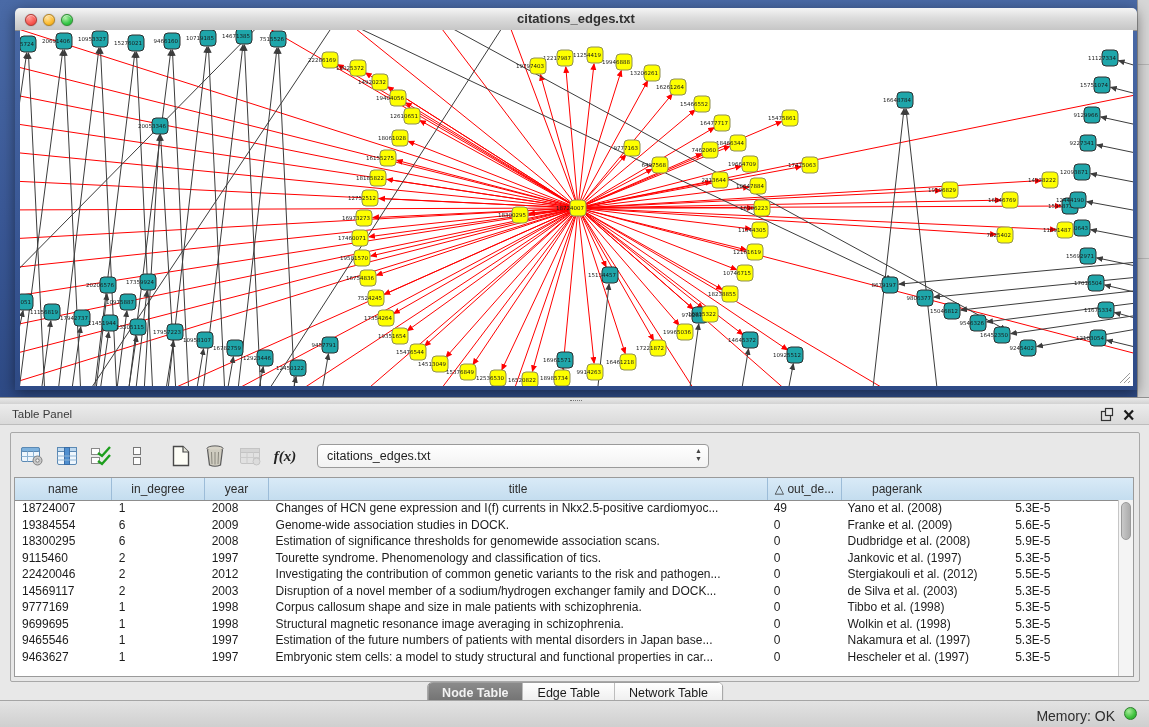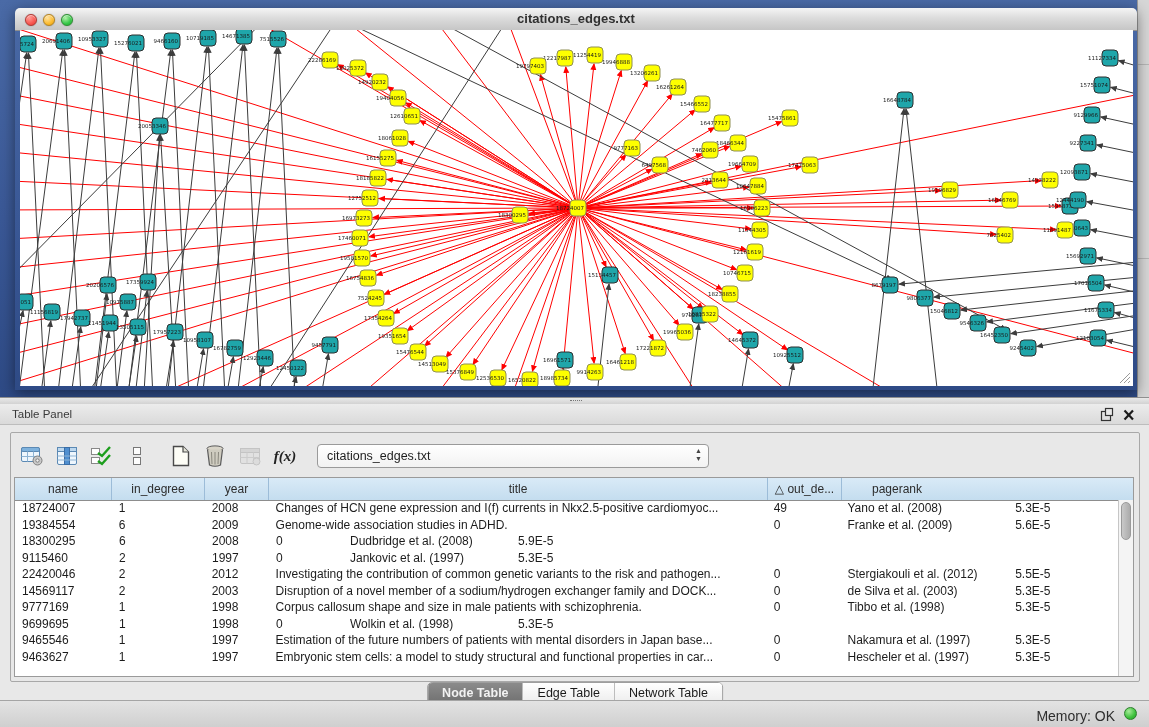--- a/index.html
+++ b/index.html
@@ -560,37 +560,39 @@
             <div class="td" style="width: 64px;">2008</div>
             <div class="td" style="width: 499px;">Changes of HCN gene expression and I(f) currents in Nkx2.5-positive cardiomyoc...</div>
             <div class="td" style="width: 74px;">49</div>
             <div class="td" style="width: 168px;">Yano et al. (2008)</div>
             <div class="td" style="width: 110px;">5.3E-5</div>
           </div>
           <div class="tr">
             <div class="td" style="width: 97px;">19384554</div>
             <div class="td" style="width: 93px;">6</div>
             <div class="td" style="width: 64px;">2009</div>
-            <div class="td" style="width: 499px;">Genome-wide association studies in ADHD.</div>
+            <div class="td" style="width: 499px;">Genome-wide association studies in DOCK.</div>
             <div class="td" style="width: 74px;">0</div>
             <div class="td" style="width: 168px;">Franke et al. (2009)</div>
             <div class="td" style="width: 110px;">5.6E-5</div>
           </div>
           <div class="tr">
             <div class="td" style="width: 97px;">18300295</div>
             <div class="td" style="width: 93px;">6</div>
             <div class="td" style="width: 64px;">2008</div>
+            <div class="td" style="width: 499px;">Estimation of significance thresholds for genomewide association scans.</div>
             <div class="td" style="width: 74px;">0</div>
             <div class="td" style="width: 168px;">Dudbridge et al. (2008)</div>
             <div class="td" style="width: 110px;">5.9E-5</div>
           </div>
           <div class="tr">
             <div class="td" style="width: 97px;">9115460</div>
             <div class="td" style="width: 93px;">2</div>
             <div class="td" style="width: 64px;">1997</div>
+            <div class="td" style="width: 499px;">Tourette syndrome. Phenomenology and classification of tics.</div>
             <div class="td" style="width: 74px;">0</div>
             <div class="td" style="width: 168px;">Jankovic et al. (1997)</div>
             <div class="td" style="width: 110px;">5.3E-5</div>
           </div>
           <div class="tr">
             <div class="td" style="width: 97px;">22420046</div>
             <div class="td" style="width: 93px;">2</div>
             <div class="td" style="width: 64px;">2012</div>
             <div class="td" style="width: 499px;">Investigating the contribution of common genetic variants to the risk and pathogen...</div>
             <div class="td" style="width: 74px;">0</div>
@@ -612,20 +614,21 @@
             <div class="td" style="width: 64px;">1998</div>
             <div class="td" style="width: 499px;">Corpus callosum shape and size in male patients with schizophrenia.</div>
             <div class="td" style="width: 74px;">0</div>
             <div class="td" style="width: 168px;">Tibbo et al. (1998)</div>
             <div class="td" style="width: 110px;">5.3E-5</div>
           </div>
           <div class="tr">
             <div class="td" style="width: 97px;">9699695</div>
             <div class="td" style="width: 93px;">1</div>
             <div class="td" style="width: 64px;">1998</div>
+            <div class="td" style="width: 499px;">Structural magnetic resonance image averaging in schizophrenia.</div>
             <div class="td" style="width: 74px;">0</div>
             <div class="td" style="width: 168px;">Wolkin et al. (1998)</div>
             <div class="td" style="width: 110px;">5.3E-5</div>
           </div>
           <div class="tr">
             <div class="td" style="width: 97px;">9465546</div>
             <div class="td" style="width: 93px;">1</div>
             <div class="td" style="width: 64px;">1997</div>
             <div class="td" style="width: 499px;">Estimation of the future numbers of patients with mental disorders in Japan base...</div>
             <div class="td" style="width: 74px;">0</div>

